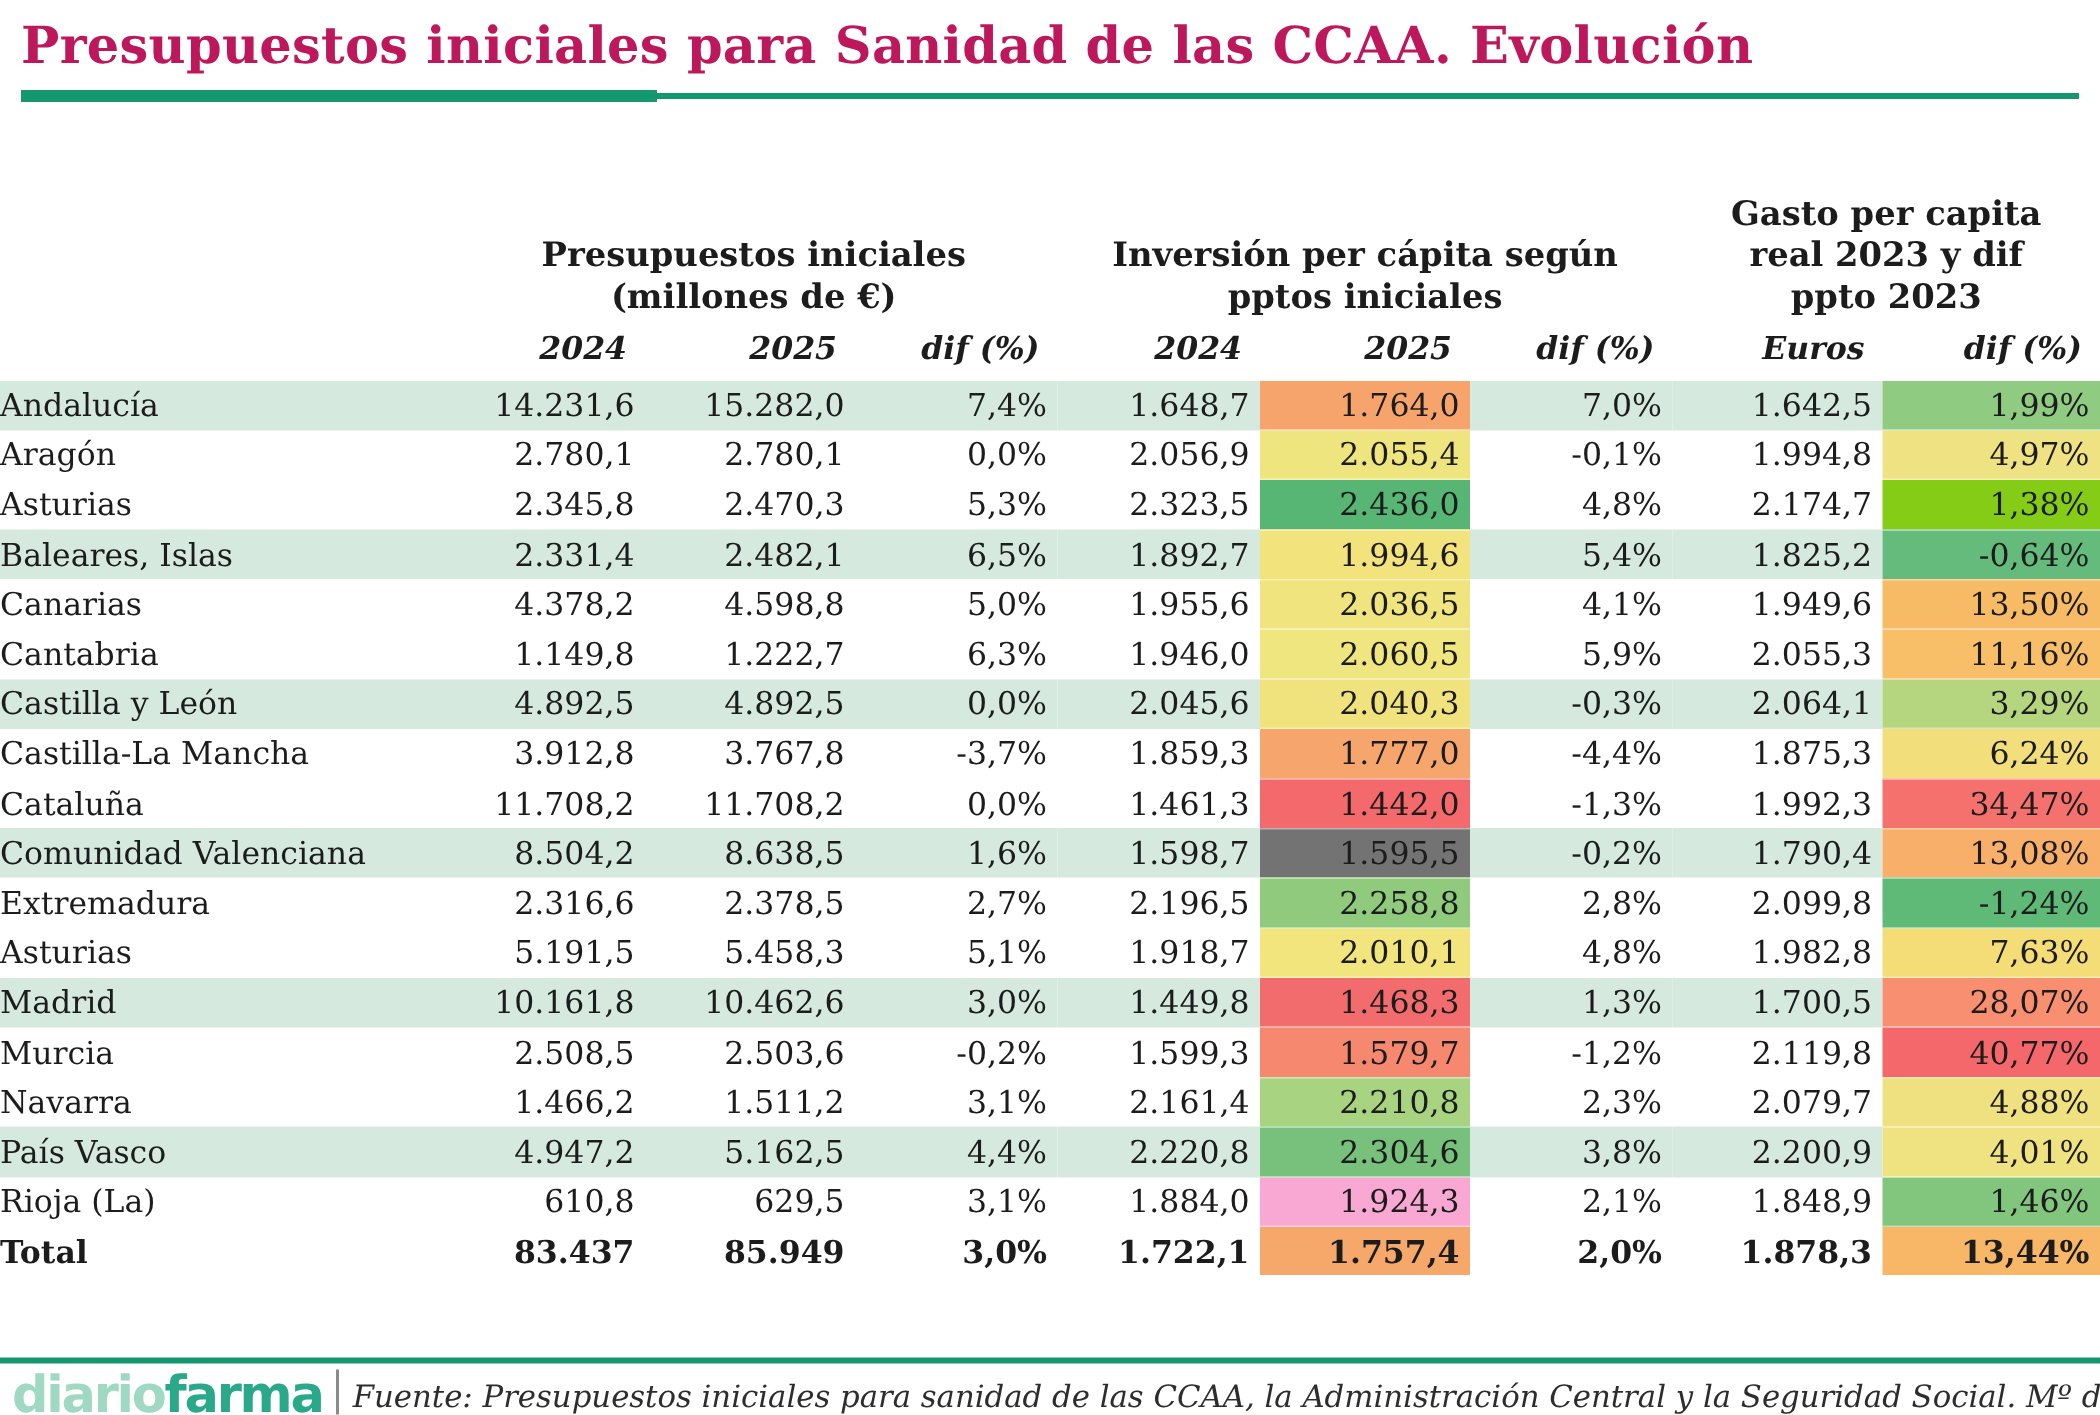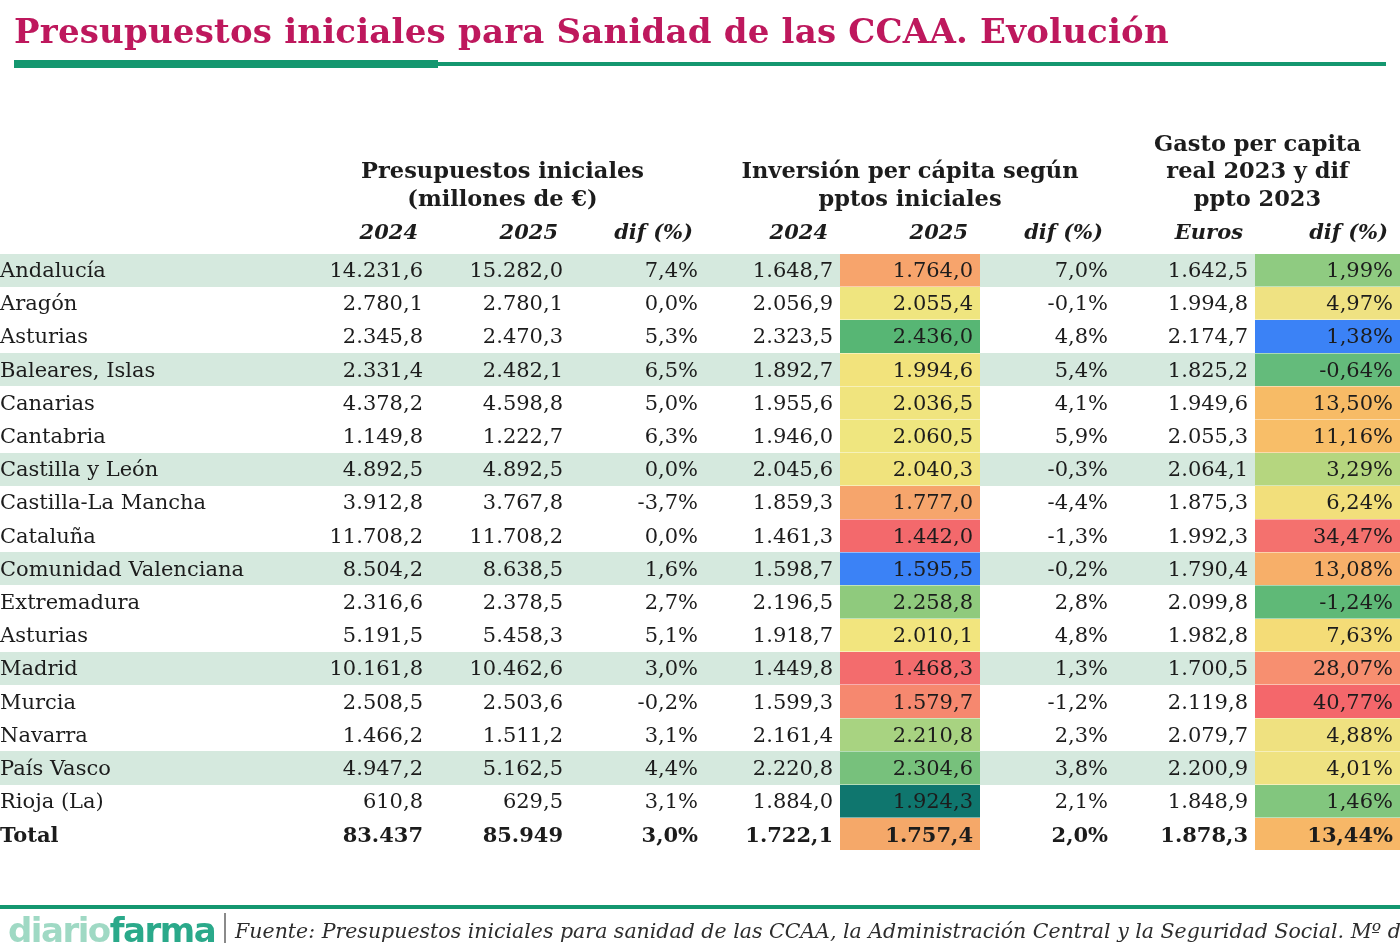--- a/index.html
+++ b/index.html
@@ -128,21 +128,21 @@
         </tr>
         <tr>
           <td class="region">Asturias</td>
           <td>2.345,8</td>
           <td>2.470,3</td>
           <td>5,3%</td>
           <td>2.323,5</td>
           <td class="heat" style="background: rgb(87, 182, 116);">2.436,0</td>
           <td>4,8%</td>
           <td>2.174,7</td>
-          <td class="heat" style="background: #3b82f6; padding-left: 46px;">1,38%</td>
+          <td class="heat" style="background: #84cc16; padding-left: 46px;">1,38%</td>
         </tr>
         <tr class="striped">
           <td class="region">Baleares, Islas</td>
           <td>2.331,4</td>
           <td>2.482,1</td>
           <td>6,5%</td>
           <td>1.892,7</td>
           <td class="heat" style="background: rgb(242, 227, 124);">1.994,6</td>
           <td>5,4%</td>
           <td>1.825,2</td>
@@ -202,21 +202,21 @@
           <td>-1,3%</td>
           <td>1.992,3</td>
           <td class="heat" style="background: rgb(244, 113, 110);">34,47%</td>
         </tr>
         <tr class="striped">
           <td class="region">Comunidad Valenciana</td>
           <td>8.504,2</td>
           <td>8.638,5</td>
           <td>1,6%</td>
           <td>1.598,7</td>
-          <td class="heat" style="background: #3b82f6; margin-left: 40px;">1.595,5</td>
+          <td class="heat" style="background: #737373; margin-left: 40px;">1.595,5</td>
           <td>-0,2%</td>
           <td>1.790,4</td>
           <td class="heat" style="background: rgb(247, 175, 105);">13,08%</td>
         </tr>
         <tr>
           <td class="region">Extremadura</td>
           <td>2.316,6</td>
           <td>2.378,5</td>
           <td>2,7%</td>
           <td>2.196,5</td>
@@ -279,21 +279,21 @@
           <td>3,8%</td>
           <td>2.200,9</td>
           <td class="heat" style="background: rgb(239, 226, 129);">4,01%</td>
         </tr>
         <tr>
           <td class="region">Rioja (La)</td>
           <td>610,8</td>
           <td>629,5</td>
           <td>3,1%</td>
           <td>1.884,0</td>
-          <td class="heat" style="background: #0f766e;">1.924,3</td>
+          <td class="heat" style="background: #f9a8d4;">1.924,3</td>
           <td>2,1%</td>
           <td>1.848,9</td>
           <td class="heat" style="background: rgb(130, 198, 126);">1,46%</td>
         </tr>
         <tr class="total">
           <td class="region">Total</td>
           <td>83.437</td>
           <td>85.949</td>
           <td>3,0%</td>
           <td>1.722,1</td>

